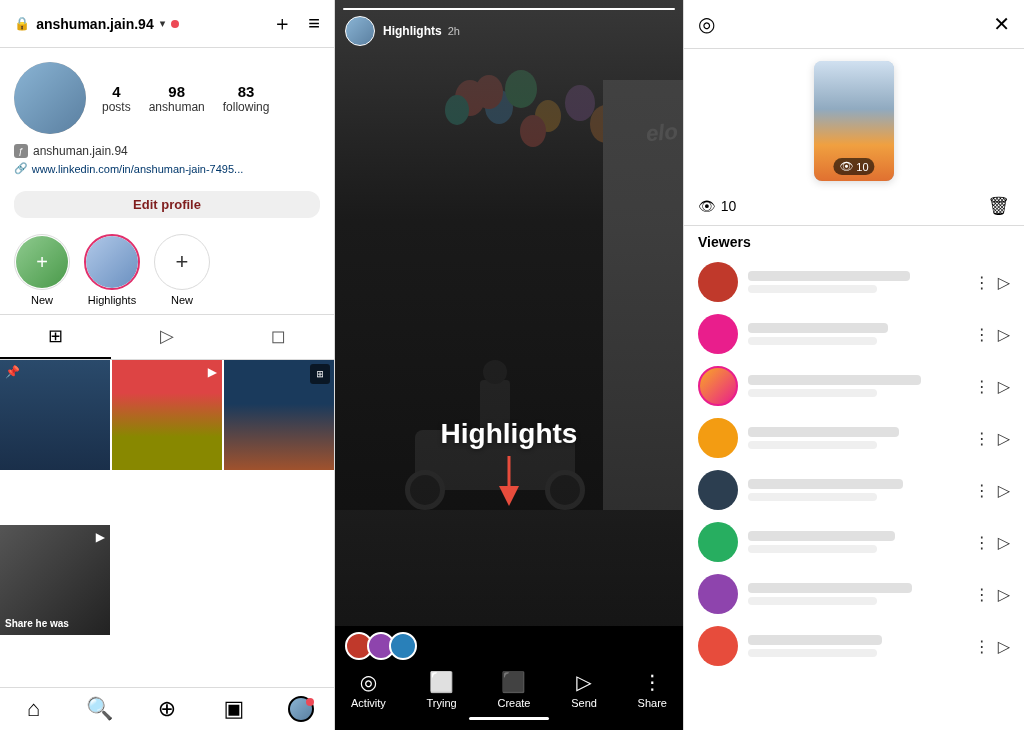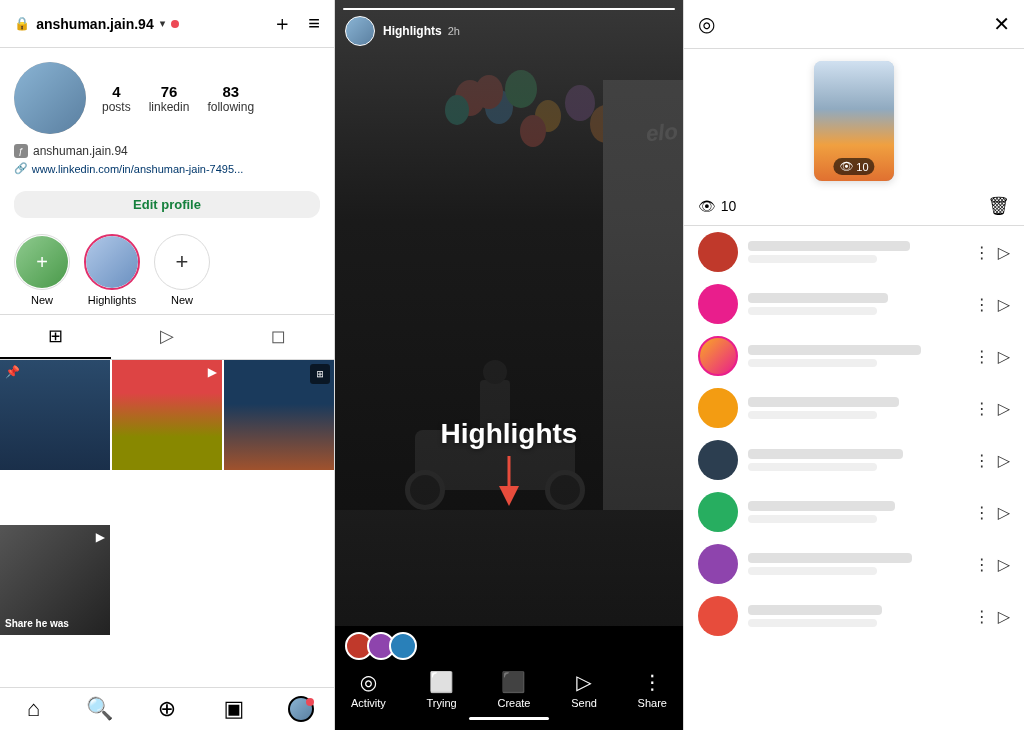--- a/index.html
+++ b/index.html
@@ -109,21 +109,21 @@
       font-size: 11px; color: #00376b;
     }
     .link-icon { font-size: 11px; color: #00376b; }
 
     .profile-buttons {
       display: flex; gap: 8px; padding: 8px 14px;
     }
     .profile-btn {
       flex: 1; padding: 6px 0;
       background: #efefef; border: none; border-radius: 12px;
-      font-size: 13px; font-weight: 600; cursor: pointer; color: #15803d;
+      font-size: 13px; font-weight: 600; cursor: pointer; color: #7f1d1d;
     }
 
     .highlights-row {
       display: flex; gap: 14px; padding: 8px 14px 8px;
       overflow-x: auto;
     }
     .highlight-item {
       display: flex; flex-direction: column; align-items: center; gap: 4px;
       cursor: pointer;
     }
@@ -490,22 +490,22 @@
     <div class="profile-stats">
       <div class="avatar-wrap">
         <div class="avatar-img"></div>
       </div>
       <div class="stats-row">
         <div class="stat-item">
           <span class="stat-number">4</span>
           <span class="stat-label">posts</span>
         </div>
         <div class="stat-item">
-          <span class="stat-number">76</span>
-          <span class="stat-label">linkedin</span>
+          <span class="stat-number">98</span>
+          <span class="stat-label">anshuman</span>
         </div>
         <div class="stat-item">
           <span class="stat-number">83</span>
           <span class="stat-label">following</span>
         </div>
       </div>
     </div>
 
 
     <div class="meta-handle">
@@ -699,20 +699,21 @@
 
   <div class="views-row">
     <div class="views-count">
       <span class="eye-icon">👁</span>
       <span>10</span>
     </div>
     <span class="delete-icon">🗑</span>
   </div>
 
   <div class="viewers-section">
+    <div class="viewers-title">Viewers</div>
 
     <div class="viewer-row">
       <div class="viewer-avatar va1"></div>
       <div class="viewer-name-block">
         <div class="viewer-name-bar" style="width:75%;"></div>
         <div class="viewer-sub-bar"></div>
       </div>
       <div class="viewer-actions">
         <span class="viewer-dots">⋮</span>
         <span class="viewer-send">▷</span>

